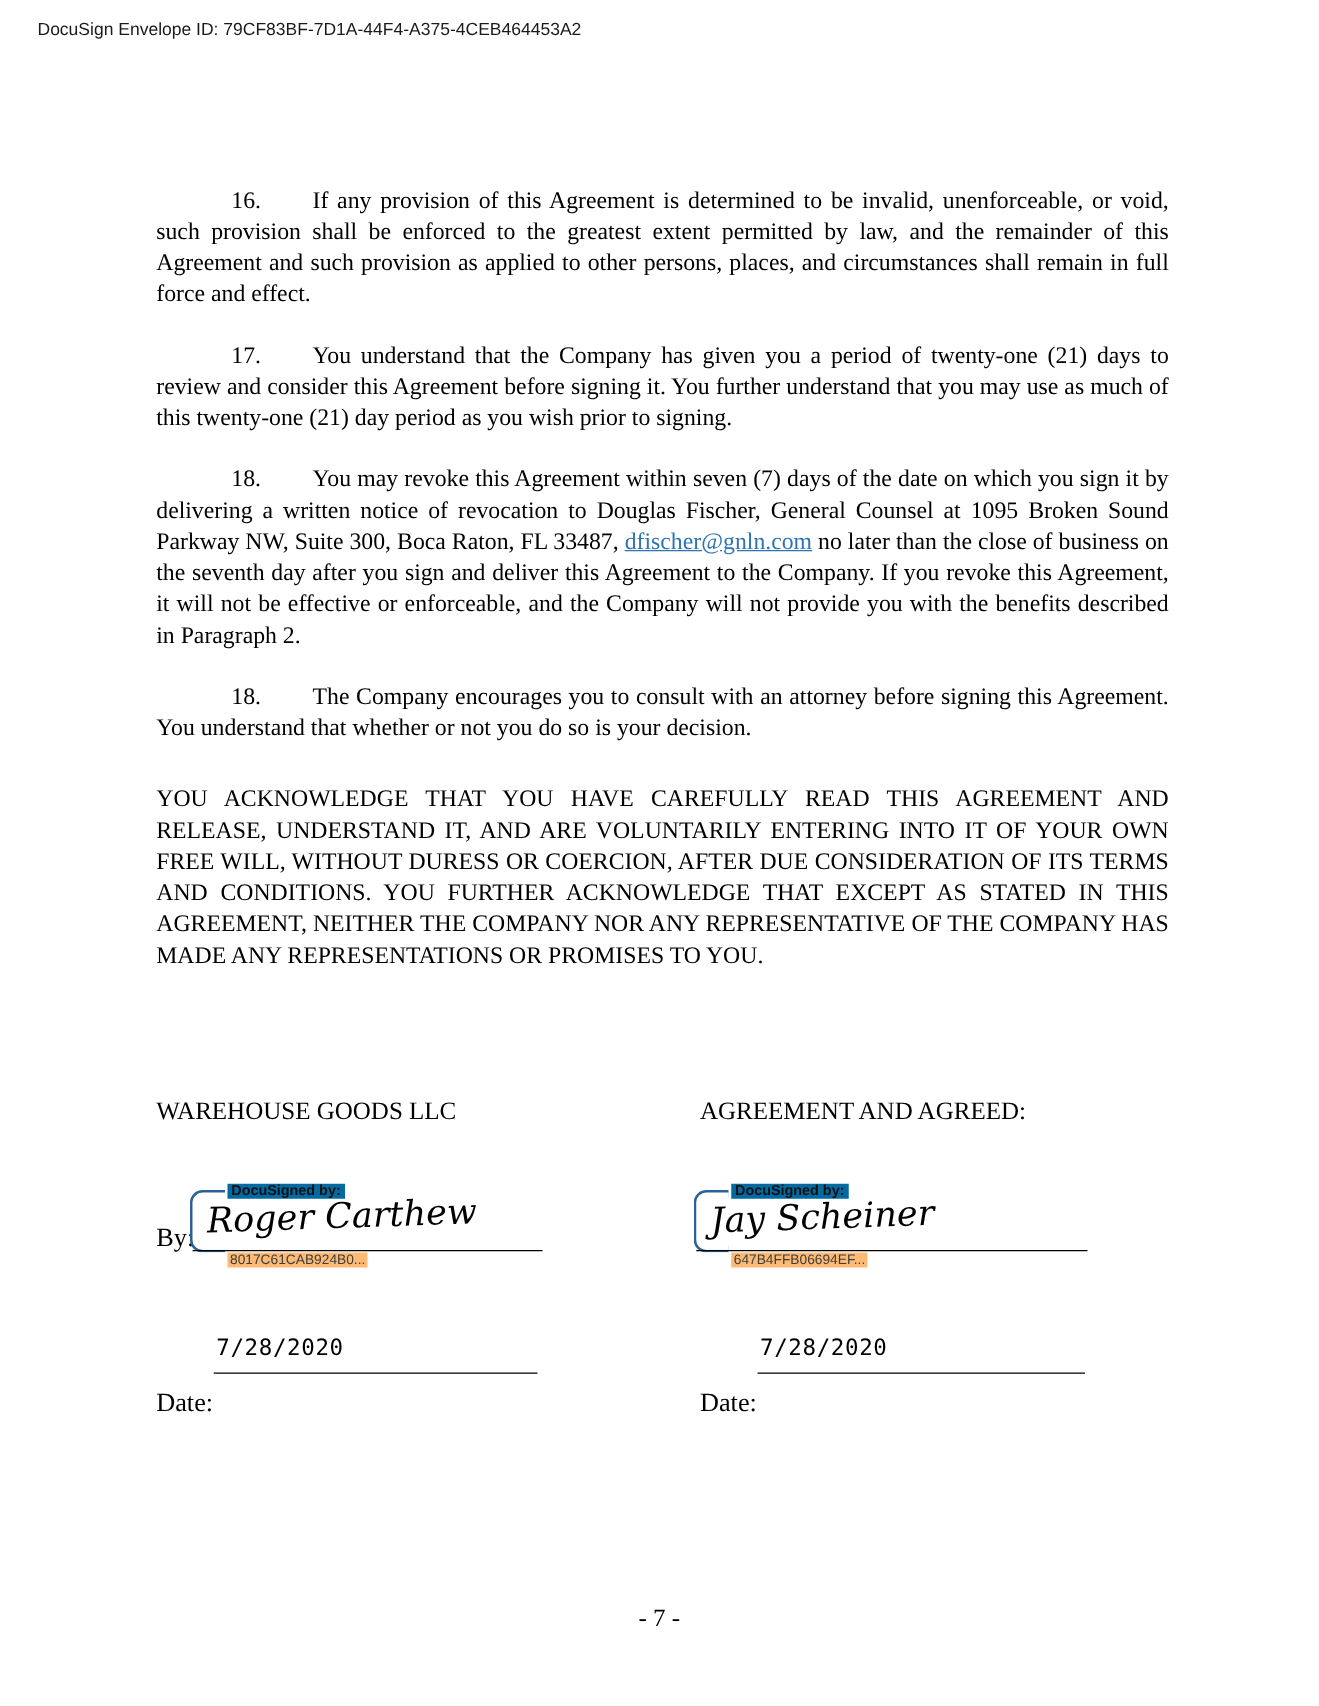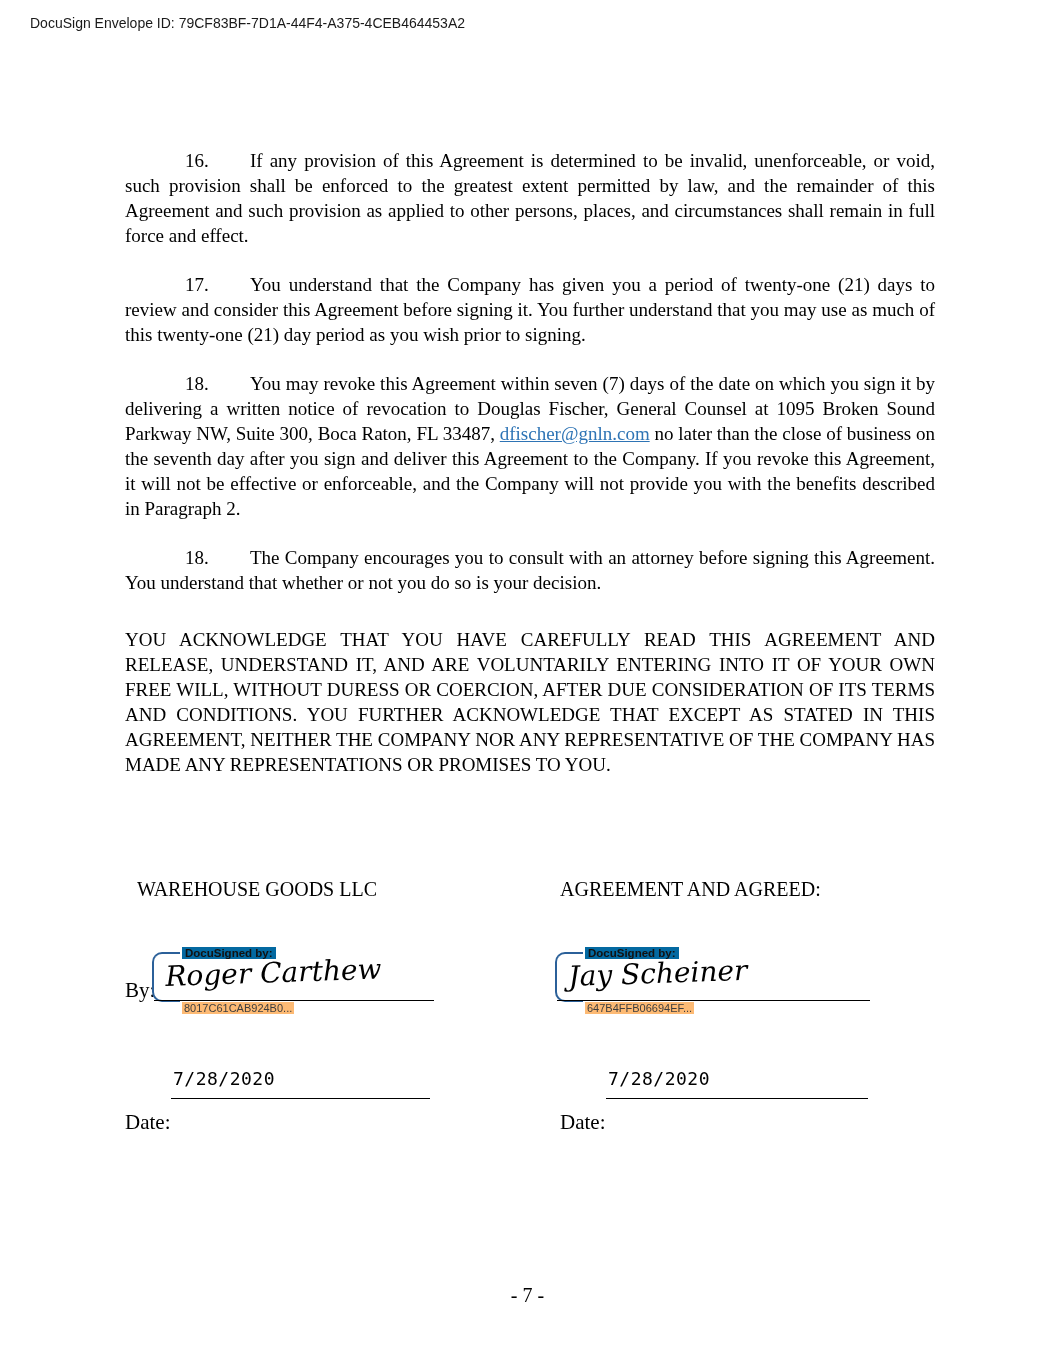--- a/index.html
+++ b/index.html
@@ -46,21 +46,21 @@
   a.email-link {
     color: #2e74b5;
     text-decoration: underline;
     cursor: pointer;
   }
   .party-header {
     position: absolute;
     top: 878px;
     font-size: 20px;
   }
-  .party-left { left: 137px; text-align: center; }
+  .party-left { left: 125px; text-align: center; }
   .party-right { left: 560px; }
   .by-label {
     position: absolute;
     left: 125px;
     top: 978px;
     font-size: 21px;
   }
   .sig-widget {
     position: absolute;
     top: 942px;

